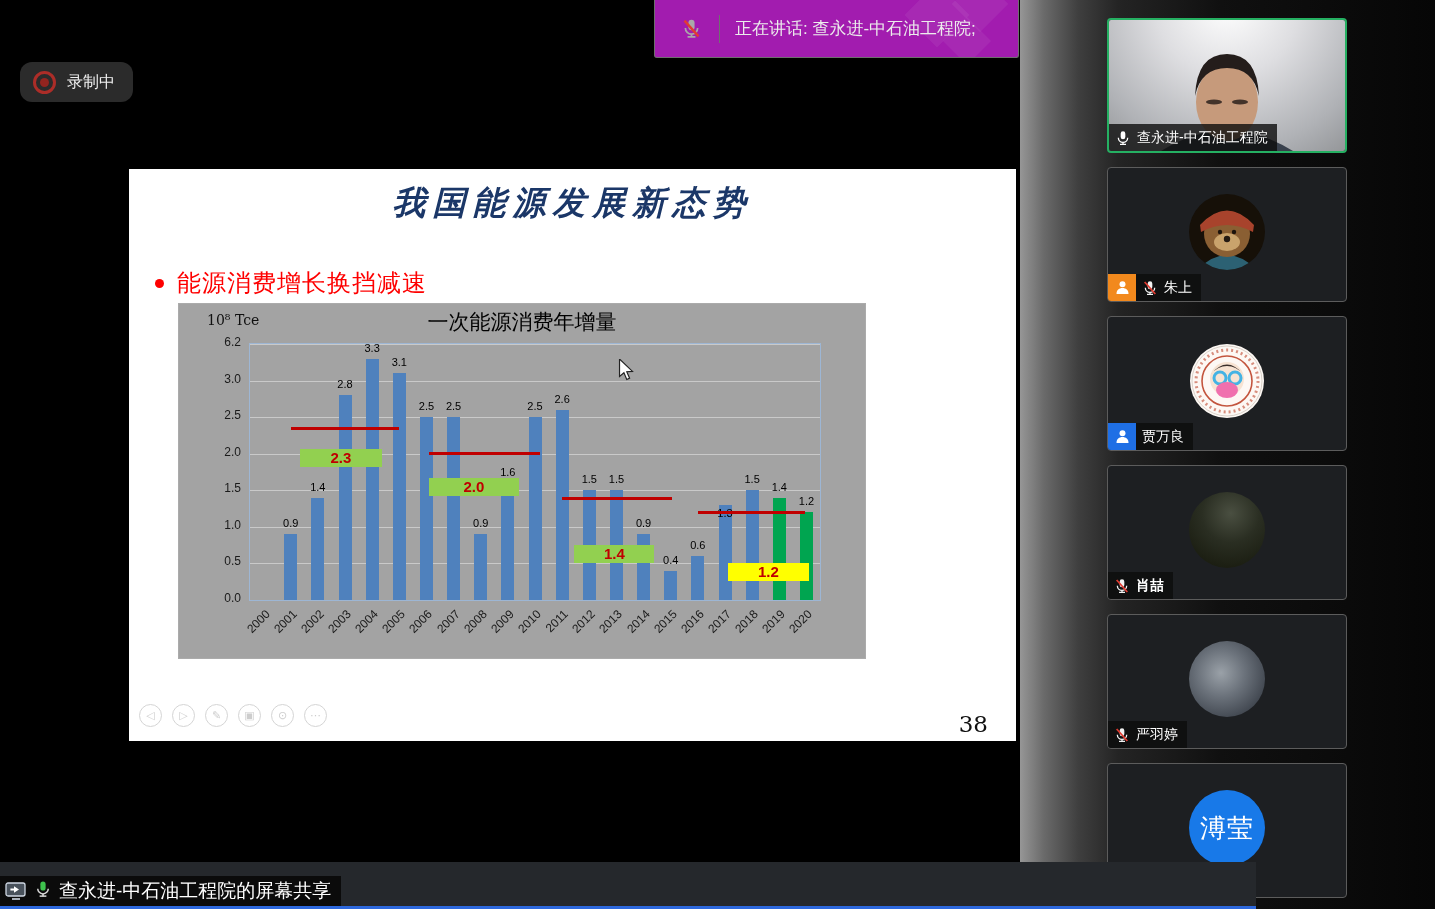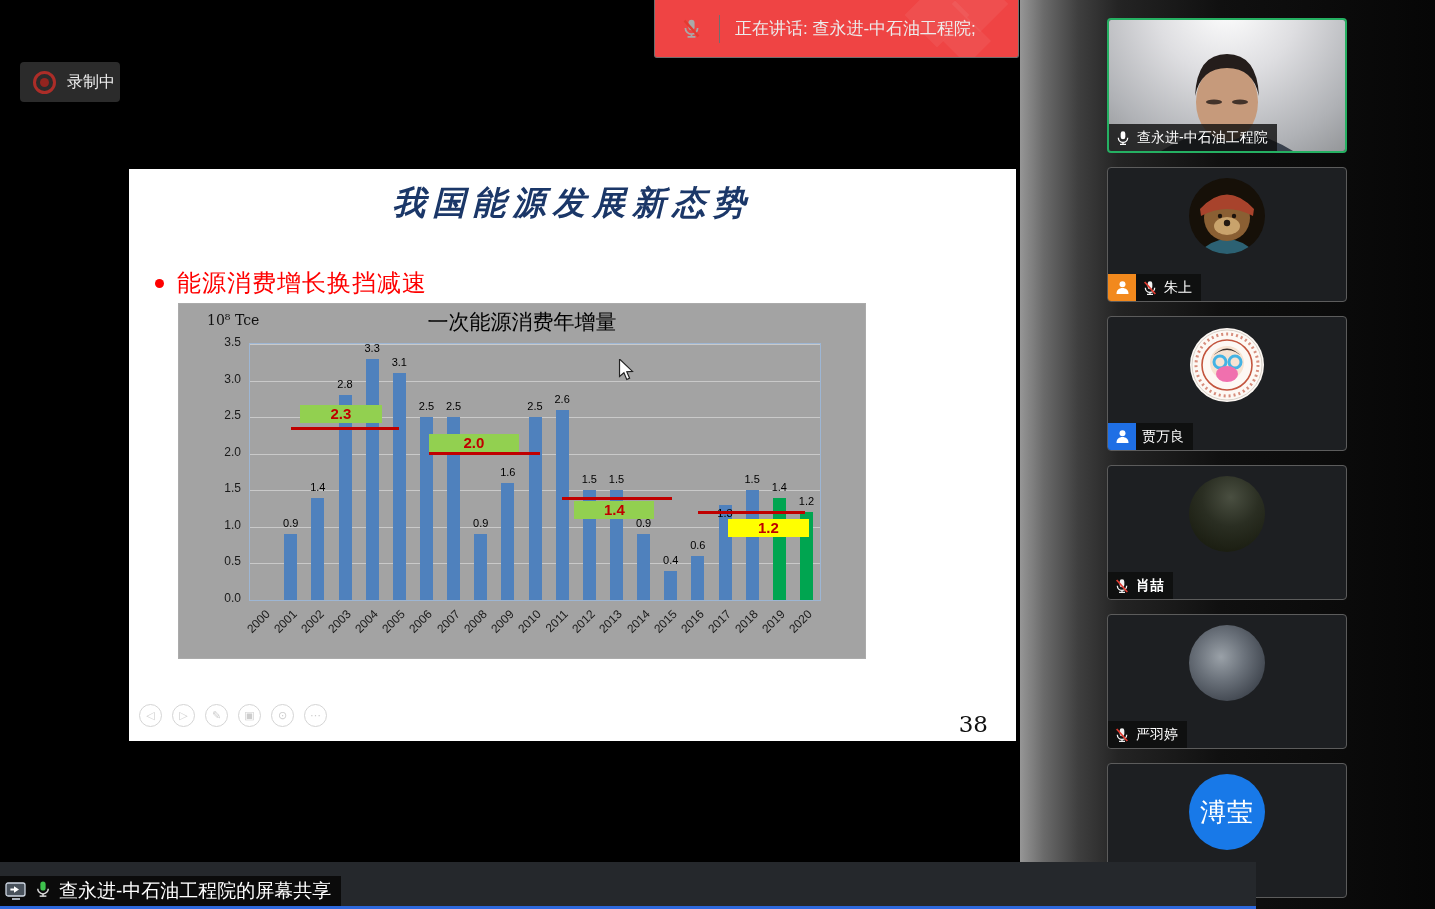--- a/index.html
+++ b/index.html
@@ -1,26 +1,26 @@
 <!DOCTYPE html>
 <html><head>
 <meta charset="utf-8">
 <style>
   html,body{margin:0;padding:0;}
   body{width:1435px;height:909px;position:relative;background:#000;overflow:hidden;
        font-family:"Liberation Sans",sans-serif;-webkit-font-smoothing:antialiased;}
   
   .share-area{position:absolute;left:0;top:0;width:1020px;height:909px;background:#000;}
-  .rec-badge{position:absolute;left:20px;top:62px;height:40px;background:#2b2b2b;border-radius:4px;
-             display:flex;align-items:center;gap:11px;padding:0 5px 0 13px;}
+  .rec-badge{position:absolute;left:20px;top:62px;height:40px;background:#2b2b2b;border-radius:12px;
+             display:flex;align-items:center;gap:11px;padding:0 18px 0 13px;}
   .rec-dot{width:17px;height:17px;border:3px solid #ac2d28;border-radius:50%;
            display:flex;align-items:center;justify-content:center;}
   .rec-dot::after{content:'';width:9px;height:9px;border-radius:50%;background:#93241f;}
   .rec-text{color:#efefef;font-size:16px;}
-  .speak-bar{position:absolute;left:654px;top:0;width:365px;height:58px;background:#ef4444;
+  .speak-bar{position:absolute;left:654px;top:0;width:365px;height:58px;background:#a21caf;
              border:1px solid #6e6e6e;border-top:none;border-radius:0 0 3px 3px;box-sizing:border-box;
              display:flex;align-items:center;overflow:hidden;}
   .speak-bar .micwrap{margin-left:26px;display:flex;align-items:center;}
   .speak-divider{width:1px;height:28px;background:#707070;margin:0 15px 0 17px;}
   .speak-text{color:#ececec;font-size:17px;white-space:nowrap;}
   .wm{position:absolute;background:rgba(255,255,255,.06);transform:rotate(45deg);}
   
   .slide{position:absolute;left:129px;top:169px;width:887px;height:572px;background:#fff;}
   .slide-title{position:absolute;top:12px;left:0;width:100%;text-align:center;
                font-family:"DejaVu Serif",serif;font-style:italic;font-weight:bold;
@@ -35,41 +35,41 @@
                font-family:"DejaVu Serif",serif;font-size:21px;color:#000;}
   .plot{position:absolute;left:70px;top:39px;width:570px;height:256px;border:1px solid #9db6d4;}
   .gridline{position:absolute;left:0;right:0;height:1px;background:#c9c9c9;}
   .bar{position:absolute;bottom:0;width:13px;}
   .vlabel{position:absolute;width:34px;text-align:center;font-size:11px;color:#000;}
   .ytick{position:absolute;width:32px;text-align:right;font-size:12px;color:#1a1a1a;}
   .xlab{position:absolute;width:44px;text-align:right;font-size:12px;color:#1a1a1a;
         transform:rotate(-45deg);transform-origin:100% 0;}
   .ann-line{position:absolute;height:3px;background:#c00000;}
   .ann-box{position:absolute;height:18px;text-align:center;font-weight:bold;font-size:15px;
-           color:#c00000;line-height:18px;}
+           color:#c00000;line-height:18px;margin-top:44px;}
   .pptbar{position:absolute;left:10px;bottom:14px;display:flex;gap:10px;opacity:.42;}
   .ppt-icon{width:21px;height:21px;border:1px solid #9a9a9a;border-radius:50%;background:#fff;
             color:#8a8a8a;font-size:11px;display:flex;align-items:center;justify-content:center;}
   .page-num{position:absolute;right:28px;bottom:4px;font-family:"DejaVu Serif",serif;font-size:23px;color:#101010;}
   .cursor{position:absolute;left:488px;top:190px;}
   
   .bottom-strip{position:absolute;left:0;top:862px;width:1256px;height:44px;background:#25282c;z-index:4;}
   .share-pill{position:absolute;left:0;top:876px;height:30px;background:rgba(9,9,9,.92);z-index:5;
               display:flex;align-items:center;gap:7px;padding:0 10px 0 5px;}
   .share-text{color:#fff;font-size:19px;white-space:nowrap;}
   .blue-line{position:absolute;left:0;top:906px;width:1256px;height:3px;background:#2d68dd;z-index:6;}
   
   .sidebar{position:absolute;left:1020px;top:0;width:415px;height:909px;
            background:linear-gradient(90deg,#969696 0px,#6a6a6a 24px,#3f3f3f 58px,#242424 98px,#101010 200px,#060606 100%);}
   .tile{position:absolute;left:87px;width:240px;height:135px;background:#1d1f22;
         border:1px solid #5c5c5c;border-radius:4px;box-sizing:border-box;overflow:hidden;}
   .tile.active{border:2px solid #25b062;}
   .video-bg{position:absolute;left:0;top:0;right:0;bottom:0;
             background:radial-gradient(circle at 50% -12%,#ffffff 0%,#dedee1 38%,#b0b2b6 78%,#949699 100%);}
-  .avatar{position:absolute;left:50%;top:10px;transform:translateX(-50%);
+  .avatar{position:absolute;left:50%;top:26px;transform:translateX(-50%);
           width:76px;height:76px;border-radius:50%;overflow:hidden;}
   .tile-label{position:absolute;bottom:0;height:27px;background:rgba(12,12,12,.8);
               display:flex;align-items:center;gap:6px;padding:0 9px 0 6px;color:#fff;font-size:14px;
               white-space:nowrap;box-sizing:border-box;}
   .badge{position:absolute;left:0;bottom:0;width:28px;height:27px;
          display:flex;align-items:center;justify-content:center;}
   .init-text{position:absolute;left:0;top:0;width:100%;height:100%;display:flex;align-items:center;
              justify-content:center;color:#fff;font-size:26px;letter-spacing:1px;}
 </style>
 </head>
@@ -167,21 +167,21 @@
           <div class="ann-box" style="left: 477.714px; width: 81.4286px; top: 175.32px; background: rgb(255, 255, 0); color: rgb(192, 0, 0);">1.2</div>
         </div>
       <div id="yticks">
           <div class="ytick" style="left: 30px; width: 32px; top: 287px; position: absolute;">0.0</div>
           <div class="ytick" style="left: 30px; width: 32px; top: 250.429px; position: absolute;">0.5</div>
           <div class="ytick" style="left: 30px; width: 32px; top: 213.857px; position: absolute;">1.0</div>
           <div class="ytick" style="left: 30px; width: 32px; top: 177.286px; position: absolute;">1.5</div>
           <div class="ytick" style="left: 30px; width: 32px; top: 140.714px; position: absolute;">2.0</div>
           <div class="ytick" style="left: 30px; width: 32px; top: 104.143px; position: absolute;">2.5</div>
           <div class="ytick" style="left: 30px; width: 32px; top: 67.5714px; position: absolute;">3.0</div>
-          <div class="ytick" style="left: 30px; width: 32px; top: 31px; position: absolute;">3.5</div>
+          <div class="ytick" style="left: 30px; width: 32px; top: 31px; position: absolute;">6.2</div>
         </div>
       <div id="xlabels">
           <div class="xlab" style="left: 39.5714px; top: 303px;">2000</div>
           <div class="xlab" style="left: 66.7143px; top: 303px;">2001</div>
           <div class="xlab" style="left: 93.8571px; top: 303px;">2002</div>
           <div class="xlab" style="left: 121px; top: 303px;">2003</div>
           <div class="xlab" style="left: 148.143px; top: 303px;">2004</div>
           <div class="xlab" style="left: 175.286px; top: 303px;">2005</div>
           <div class="xlab" style="left: 202.429px; top: 303px;">2006</div>
           <div class="xlab" style="left: 229.571px; top: 303px;">2007</div>

